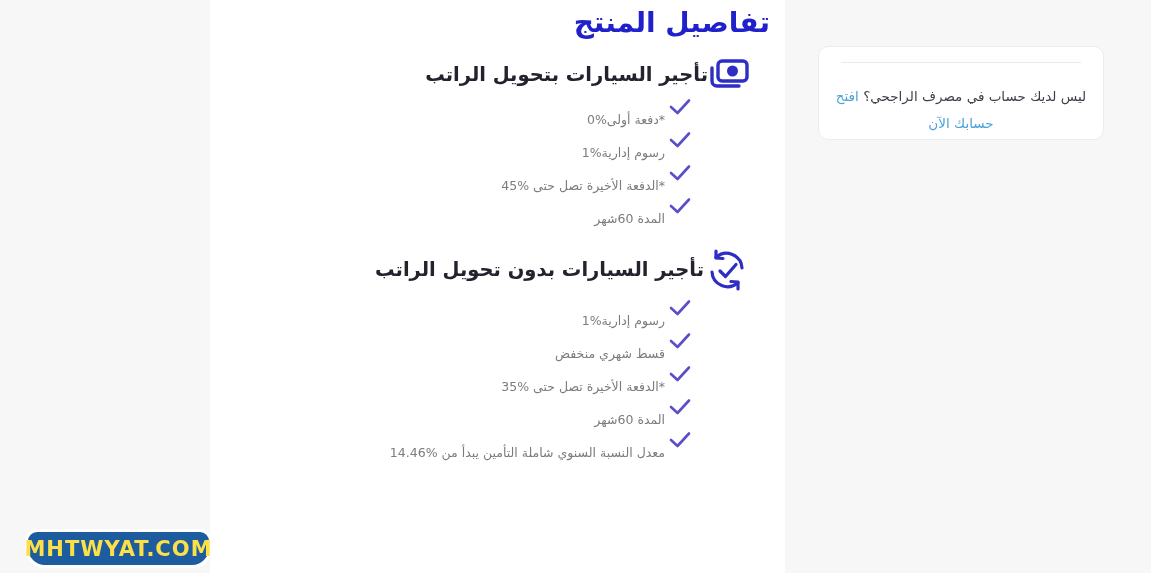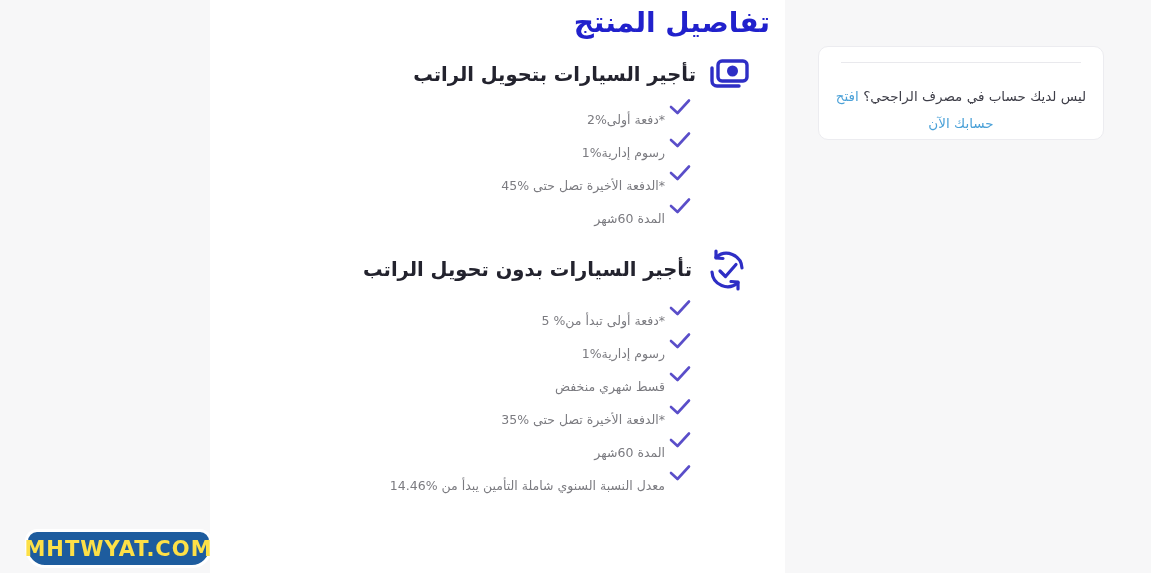--- a/index.html
+++ b/index.html
@@ -18,21 +18,21 @@
     direction:rtl;
     padding:4px 15px 15px 15px;
   }
   .page-title {
     font-size:28px; line-height:38px; font-weight:bold;
     color:#2121cc; text-align:right;
   }
   .section { padding-right:20px; }
   .section.first  { margin-top:16px; }
   .section.second { margin-top:20px; }
-  .section-head { display:flex; align-items:center; gap:12px; }
+  .section-head { display:flex; align-items:center; }
   .section-head .icon { flex:none; display:flex; align-items:center; }
   .section-heading {
     font-size:19.5px; font-weight:bold; color:#23232e; line-height:1.2;
   }
   .checklist {
     list-style:none;
     margin:6px 58px 0 0;
   }
   .checklist li {
     display:flex; align-items:flex-start; margin-bottom:3px;
@@ -87,21 +87,21 @@
       </span>
       <h2 class="section-heading">تأجير السيارات بتحويل الراتب</h2>
     </div>
     <ul class="checklist">
   <li>
     <span class="check">
       <svg width="24" height="17" viewBox="0 0 24 17">
         <path d="M3 9 l6.5 6 L21 2.5" fill="none" stroke="#5a4ec9" stroke-width="2.6" stroke-linecap="round" stroke-linejoin="round"></path>
       </svg>
     </span>
-    <span class="li-text">*دفعة أولى%2</span>
+    <span class="li-text">*دفعة أولى%0</span>
   </li>
 
   <li>
     <span class="check">
       <svg width="24" height="17" viewBox="0 0 24 17">
         <path d="M3 9 l6.5 6 L21 2.5" fill="none" stroke="#5a4ec9" stroke-width="2.6" stroke-linecap="round" stroke-linejoin="round"></path>
       </svg>
     </span>
     <span class="li-text">رسوم إدارية%1</span>
   </li>
@@ -136,28 +136,20 @@
             <path d="M12 4 l0 7 l7 0.5"></path>
             <path d="M8 25 a15.5 15.5 0 0 0 26 10.5"></path>
             <path d="M34 42 l0 -7 l-7 -0.5"></path>
             <path d="M16 24 l5.5 5.5 L32 17.5"></path>
           </g>
         </svg>
       </span>
       <h2 class="section-heading">تأجير السيارات بدون تحويل الراتب</h2>
     </div>
     <ul class="checklist">
-  <li>
-    <span class="check">
-      <svg width="24" height="17" viewBox="0 0 24 17">
-        <path d="M3 9 l6.5 6 L21 2.5" fill="none" stroke="#5a4ec9" stroke-width="2.6" stroke-linecap="round" stroke-linejoin="round"></path>
-      </svg>
-    </span>
-    <span class="li-text">*دفعة أولى تبدأ من% 5</span>
-  </li>
 
   <li>
     <span class="check">
       <svg width="24" height="17" viewBox="0 0 24 17">
         <path d="M3 9 l6.5 6 L21 2.5" fill="none" stroke="#5a4ec9" stroke-width="2.6" stroke-linecap="round" stroke-linejoin="round"></path>
       </svg>
     </span>
     <span class="li-text">رسوم إدارية%1</span>
   </li>
 

